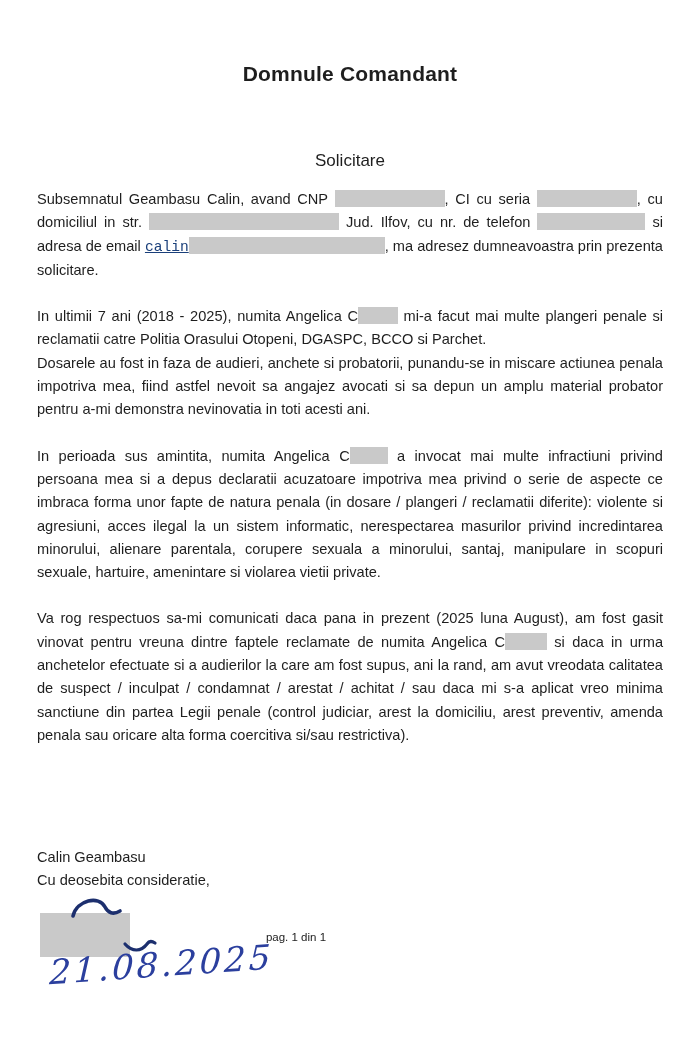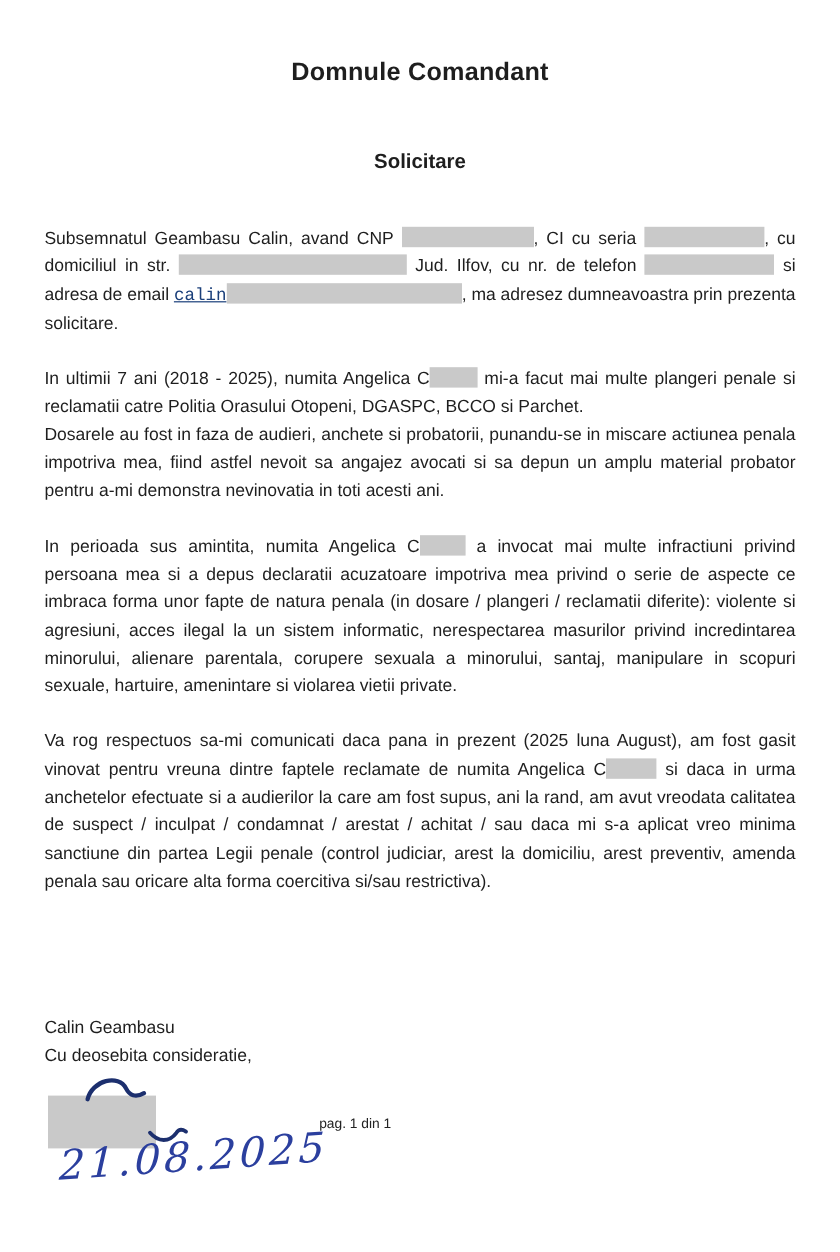--- a/index.html
+++ b/index.html
@@ -12,29 +12,29 @@
   html,body{margin:0;padding:0;background:#ffffff;}
   .page{
     position:relative;
     width:700px;height:1043px;
     background:#ffffff;
     font-family:"Liberation Sans",sans-serif;
     color:var(--text);
     overflow:hidden;
   }
   .title{
-    margin:0;padding-top:49px;
+    margin:13px;padding-top:49px;
     text-align:center;
     font-size:21px;font-weight:bold;
     letter-spacing:0.2px;
   }
   .subtitle{
     margin:0;padding-top:52px;
     text-align:center;
-    font-size:17px;font-weight:bold;
+    font-size:17px;font-weight:normal;
   }
   .body{
     position:absolute;
     left:37px;right:37px;top:188px;
     font-size:14.6px;
     line-height:23.3px;
   }
   .block{
     margin:0;
     text-align:justify;

